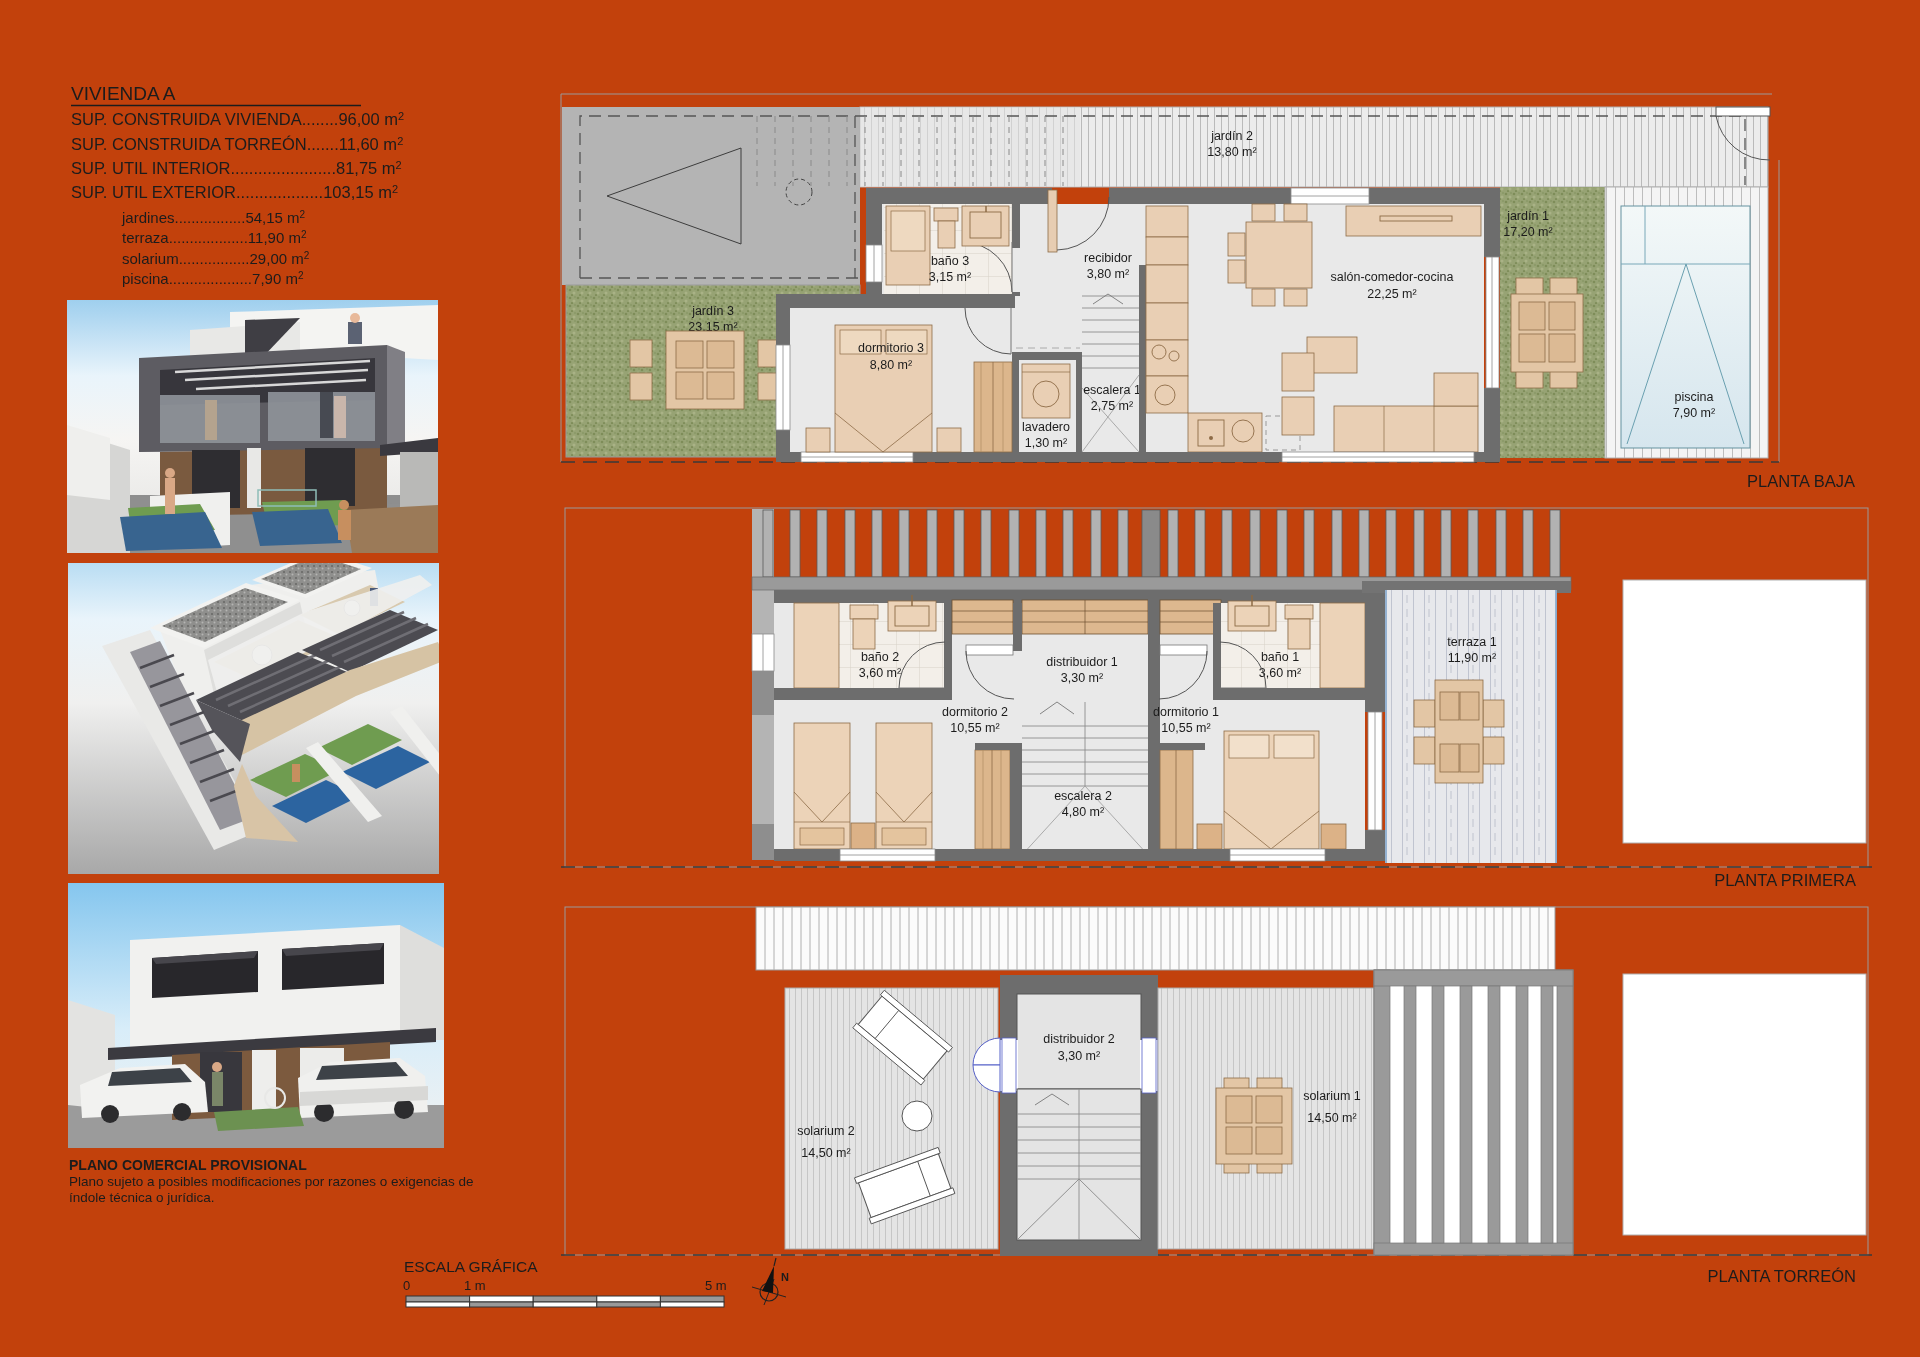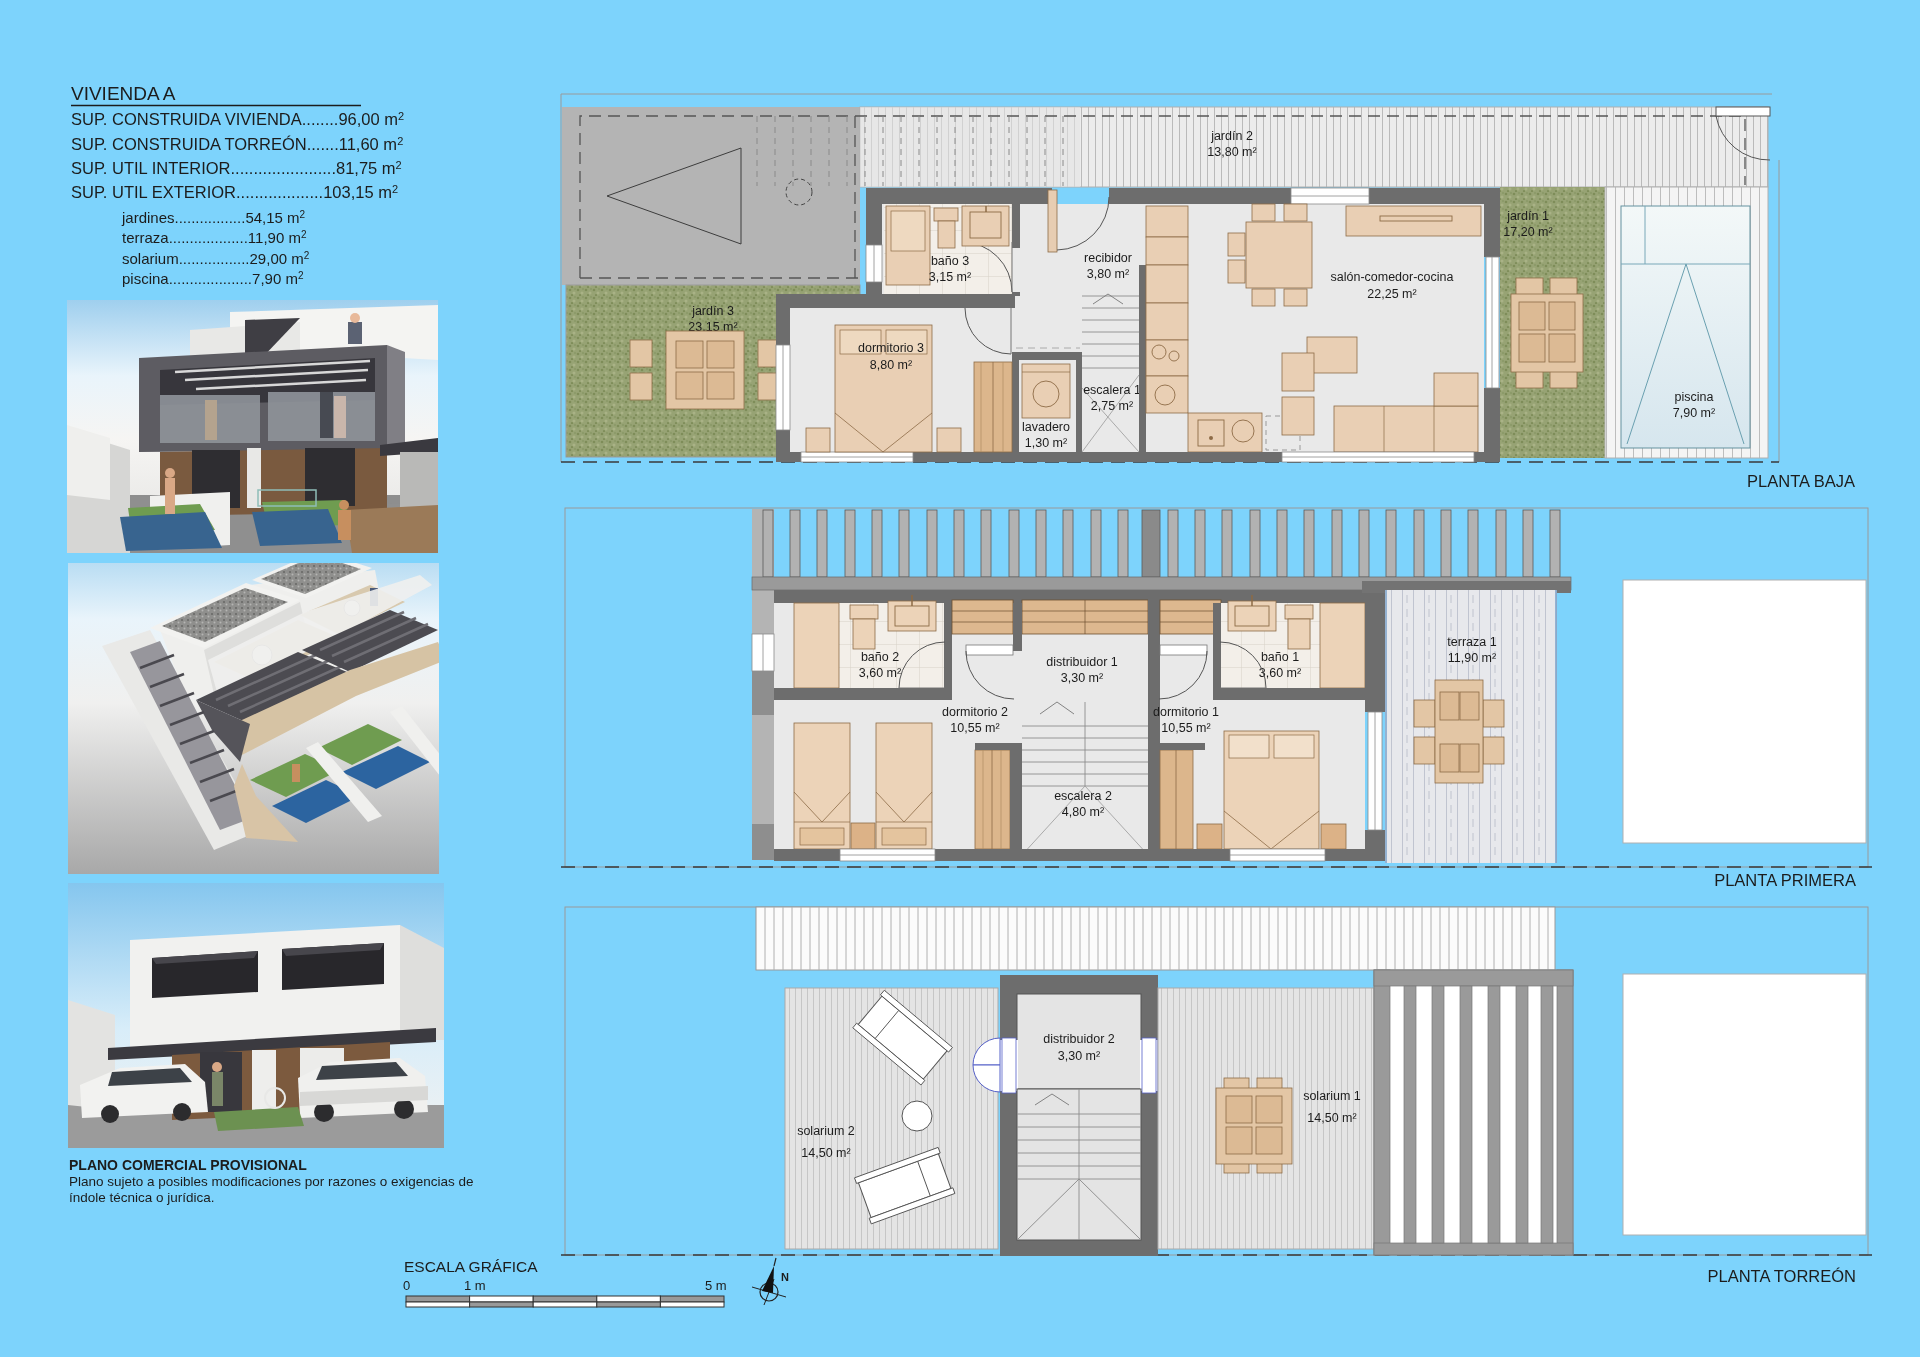--- a/index.html
+++ b/index.html
@@ -1,16 +1,16 @@
 <!DOCTYPE html>
 <html><head>
 <meta charset="utf-8">
 <style>
   html,body{margin:0;padding:0;background:#ffffff;}
-  .page{position:relative;width:1920px;height:1357px;background:#7dd3fc;overflow:hidden;
+  .page{position:relative;width:1920px;height:1357px;background:#c2410c;overflow:hidden;
         font-family:"Liberation Sans", sans-serif;}
   svg{position:absolute;left:0;top:0;}
   text{font-family:"Liberation Sans", sans-serif;fill:#1c1c1c;}
 </style>
 </head>
 <body>
 <div class="page">
 <svg width="1920" height="1357" viewBox="0 0 1920 1357">
 <defs>
   <pattern id="grass" width="8" height="8" patternUnits="userSpaceOnUse">

